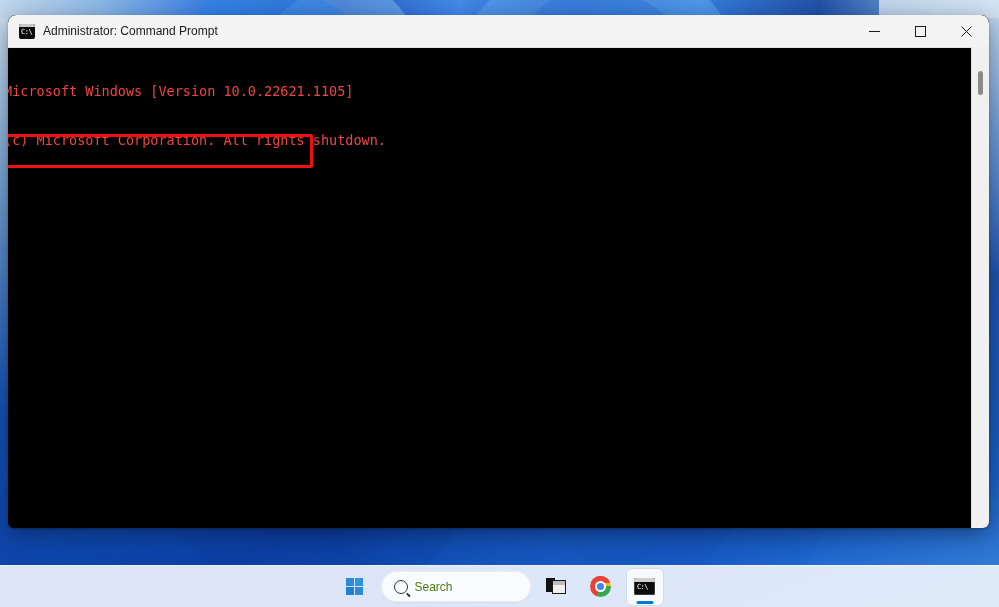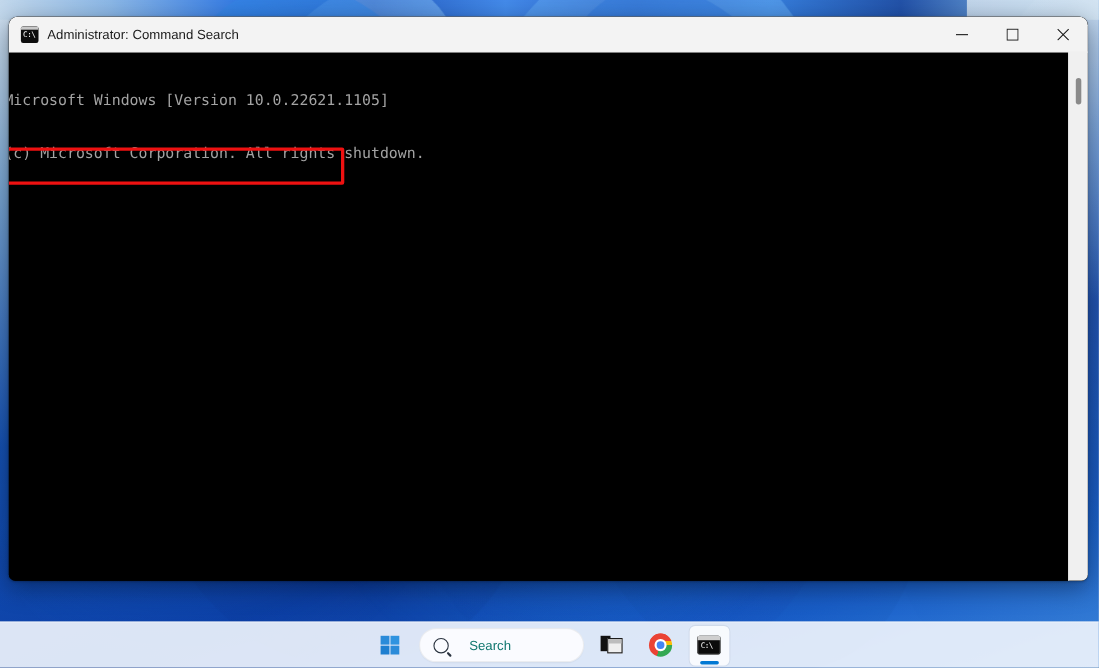--- a/index.html
+++ b/index.html
@@ -115,21 +115,21 @@
     background: #000000;
     overflow: hidden;
   }
   #console-text {
     position: absolute;
     left: -4px;
     top: 3px;
     font-family: "DejaVu Sans Mono", monospace;
     font-size: 13.5px;
     line-height: 16.2px;
-    color: #a3a3a3;
+    color: #ef4444;
     white-space: pre;
     letter-spacing: 0px;
   }
   .blank-line { height: 16.2px; }
 
   #highlight-box {
     position: absolute;
     left: -4px;
     top: 86px;
     width: 309px;
@@ -205,21 +205,21 @@
     min-width: 120px;
     padding: 0 16px 0 12px;
     background: rgba(252,253,255,0.92);
     border: 1px solid rgba(0,0,0,0.06);
     border-radius: 16px;
     display: flex;
     align-items: center;
     gap: 7px;
     box-shadow: 0 1px 1px rgba(0,0,0,0.04);
   }
-  #search-label { font-size: 12px; color: #0f766e; margin-left: 12px; }
+  #search-label { font-size: 12px; color: #4d7c0f; }
   .mag {
     width: 12px; height: 12px;
     border: 1.6px solid #2b3440;
     border-radius: 50%;
     position: relative;
     flex: none;
   }
   .mag::after {
     content: "";
     position: absolute;
@@ -348,21 +348,21 @@
     <div class="veil"></div>
   </div>
 
   <div id="cmd-window">
 
     <div id="title-bar">
       <div id="title-left">
         <div class="cmd-icon">
           <i>C:\</i>
         </div>
-        <div id="title-text">Administrator: Command Search</div>
+        <div id="title-text">Administrator: Command Prompt</div>
       </div>
       <div id="win-controls">
         <div class="wc wc-min">
           <svg width="11" height="11" viewBox="0 0 11 11" aria-hidden="true">
             <rect x="0" y="5" width="11" height="1" fill="currentColor"></rect>
           </svg>
         </div>
         <div class="wc wc-max">
           <svg width="11" height="11" viewBox="0 0 11 11" aria-hidden="true">
             <rect x="0.5" y="0.5" width="10" height="10" fill="none" stroke="currentColor" stroke-width="1"></rect>

